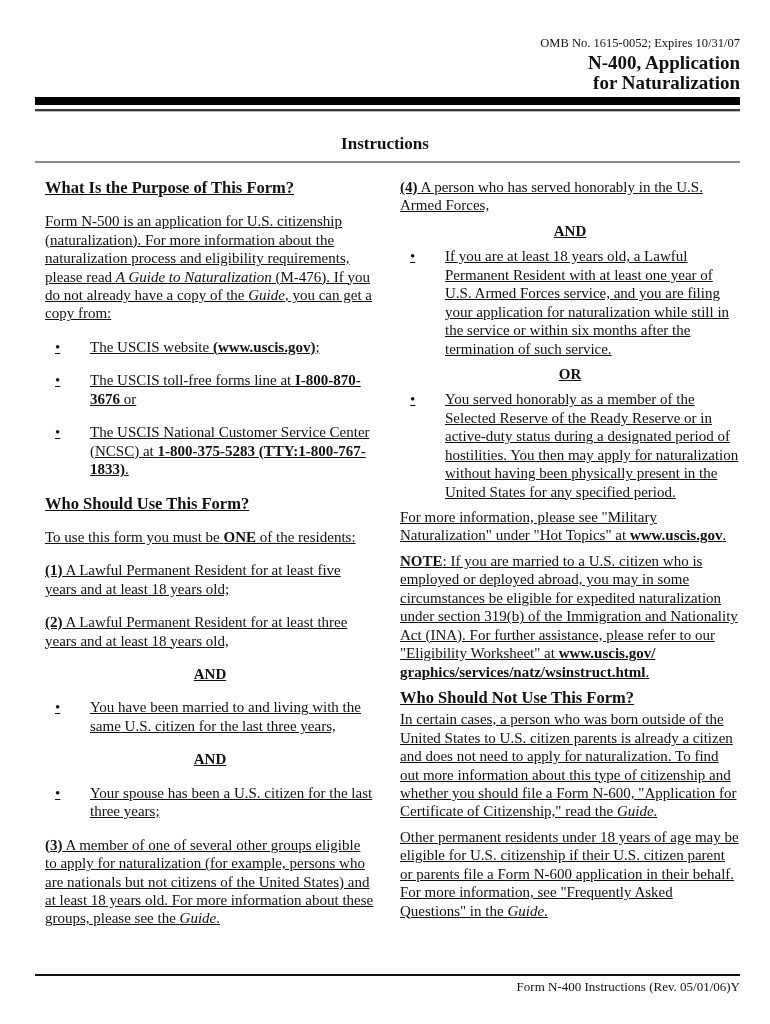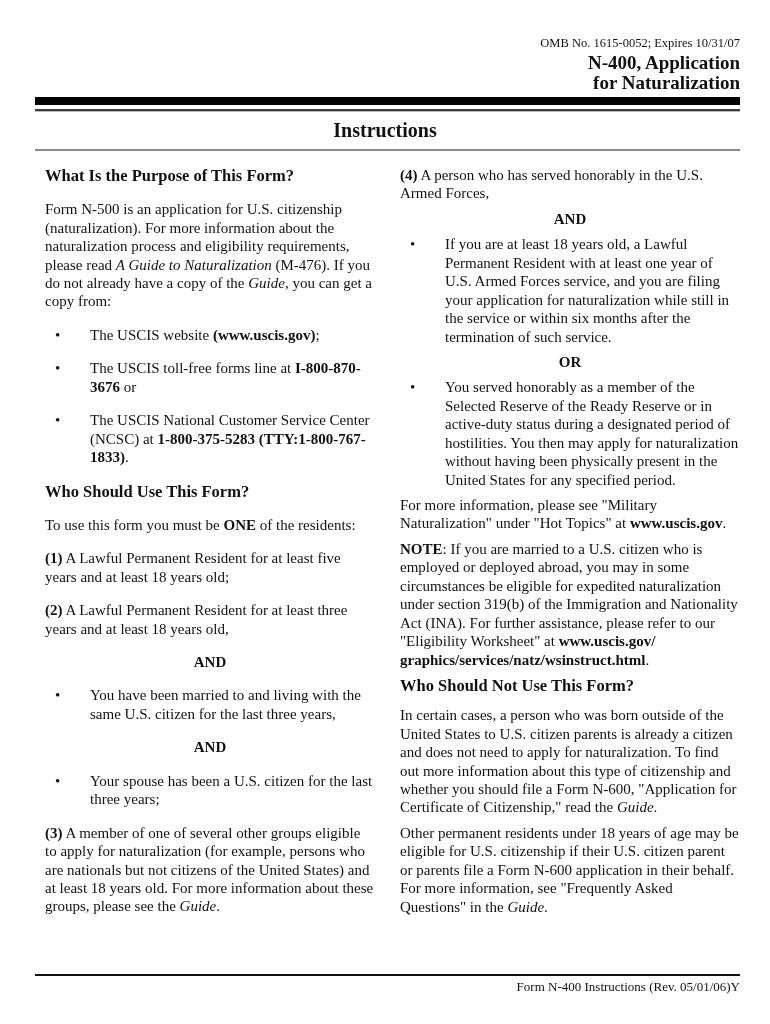--- a/index.html
+++ b/index.html
@@ -14,37 +14,37 @@
   }
   
   .header { position: relative; height: 96px; }
   .agency { position: absolute; left: 45px; bottom: 1px; font-size: 13.5px; line-height: 1.22; }
   .agency-1 { font-weight: bold; }
   .titleblock { position: absolute; right: 30px; top: 36px; text-align: right; }
   .omb { font-size: 12.5px; margin-bottom: 2px; }
   .form-title { font-size: 19px; font-weight: bold; line-height: 1.05; }
   .rule-thick { margin: 1px 30px 0 35px; height: 8px; background: #000; }
   .rule-thin1 { margin: 4px 30px 0 35px; height: 2px; background: #3a3a3a; border-bottom: 1px solid #bbb; }
-  .instructions-title { text-align: center; font-weight: bold; font-size: 20px; padding: 7px 0 7px 0; }
+  .instructions-title { text-align: center; font-weight: bold; font-size: 17px; padding: 22px 0 7px 0; }
   .rule-thin2 { margin: 0 30px 0 35px; height: 2px; background: #8a8a8a; }
   
   .columns { display: flex; padding: 15px 30px 0 45px; }
-  .col { font-size: 15px; line-height: 1.23; }
+  .col { font-size: 15px; line-height: 1.23; text-decoration: underline; }
   .col-left { width: 330px; margin-right: 25px; flex: none; }
   .col-right { width: 340px; flex: none; }
   .heading { font-size: 16.5px; font-weight: bold; }
   .center { text-align: center; }
   .bullet { display: flex; }
   .dot { width: 45px; padding-left: 10px; box-sizing: border-box; flex: none; }
   .bullet-text { flex: 1; }
   .col-left > div { margin-bottom: 15px; }
   .col-left > .heading { margin-top: 8px; margin-bottom: 14px; }
   .col-left > .heading:first-child { margin-top: 0; }
   .col-right > div { margin-bottom: 7px; }
-  .col-right > .heading { margin-top: 6px; margin-bottom: 10px; }
+  .col-right > .heading { margin-top: 6px; margin-bottom: 2px; }
   .b { font-weight: bold; }
   .i { font-style: italic; }
   
   .footer { position: absolute; left: 0; right: 0; bottom: 29px; }
   .footer-rule { margin: 0 30px 0 35px; height: 2.5px; background: #111; }
   .footer-text { text-align: right; padding-right: 30px; font-size: 13px; margin-top: 3px; }
 </style>
 </head>
 <body>
 

